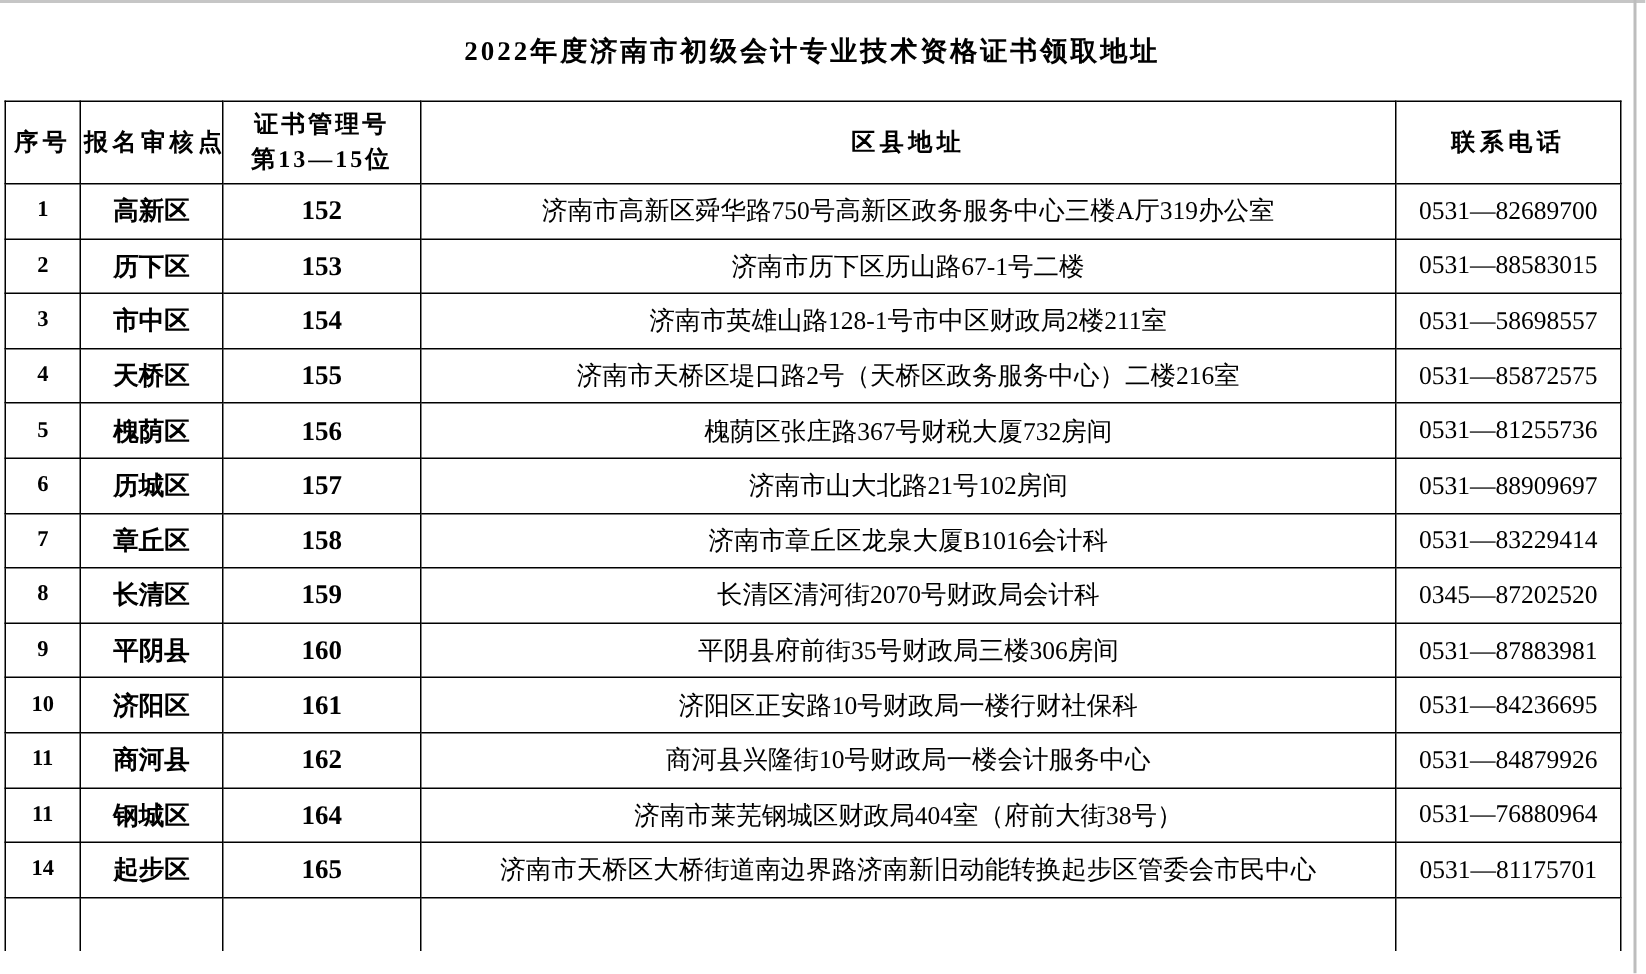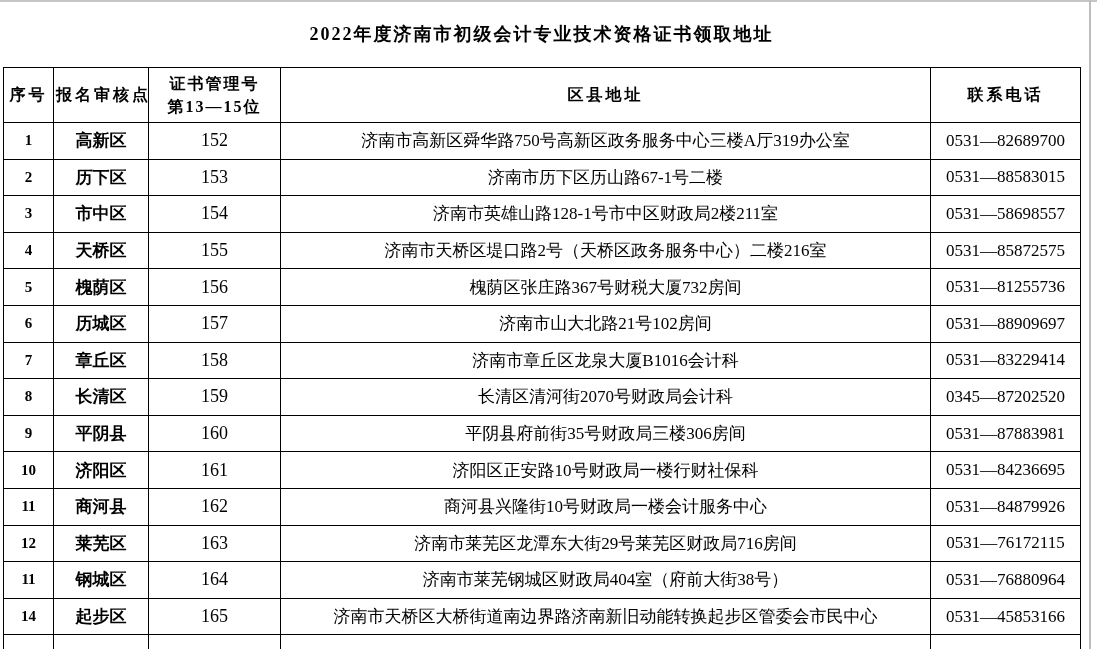--- a/index.html
+++ b/index.html
@@ -80,21 +80,21 @@
   .cell-no {
     font-weight: bold;
     font-size: 15px !important;
   }
   .cell-point {
     font-weight: bold;
     font-size: 17px !important;
     margin-top: 12px;
   }
   .cell-code {
-    font-weight: normal;
+    font-weight: bold;
     font-size: 18px !important;
   }
   .cell-address, .cell-phone {
     font-weight: normal;
   }
   .stub-row td {
     height: 30px;
     border-bottom: none;
   }
 </style>
@@ -199,39 +199,32 @@
           <td class="cell-phone">0531—84236695</td>
         </tr>
         <tr>
           <td class="cell-no">11</td>
           <td class="cell-point">商河县</td>
           <td class="cell-code">162</td>
           <td class="cell-address">商河县兴隆街10号财政局一楼会计服务中心</td>
           <td class="cell-phone">0531—84879926</td>
         </tr>
         <tr>
-          <td class="cell-no">12</td>
-          <td class="cell-point">莱芜区</td>
-          <td class="cell-code">163</td>
-          <td class="cell-address">济南市莱芜区龙潭东大街29号莱芜区财政局716房间</td>
-          <td class="cell-phone">0531—76172115</td>
-        </tr>
-        <tr>
           <td class="cell-no">11</td>
           <td class="cell-point">钢城区</td>
           <td class="cell-code">164</td>
           <td class="cell-address">济南市莱芜钢城区财政局404室（府前大街38号）</td>
           <td class="cell-phone">0531—76880964</td>
         </tr>
         <tr>
           <td class="cell-no">14</td>
           <td class="cell-point">起步区</td>
           <td class="cell-code">165</td>
           <td class="cell-address">济南市天桥区大桥街道南边界路济南新旧动能转换起步区管委会市民中心</td>
-          <td class="cell-phone">0531—45853166</td>
+          <td class="cell-phone">0531—81175701</td>
         </tr>
         <tr class="stub-row">
           <td></td>
           <td></td>
           <td></td>
           <td></td>
           <td></td>
         </tr>
       </tbody>
   </table>

